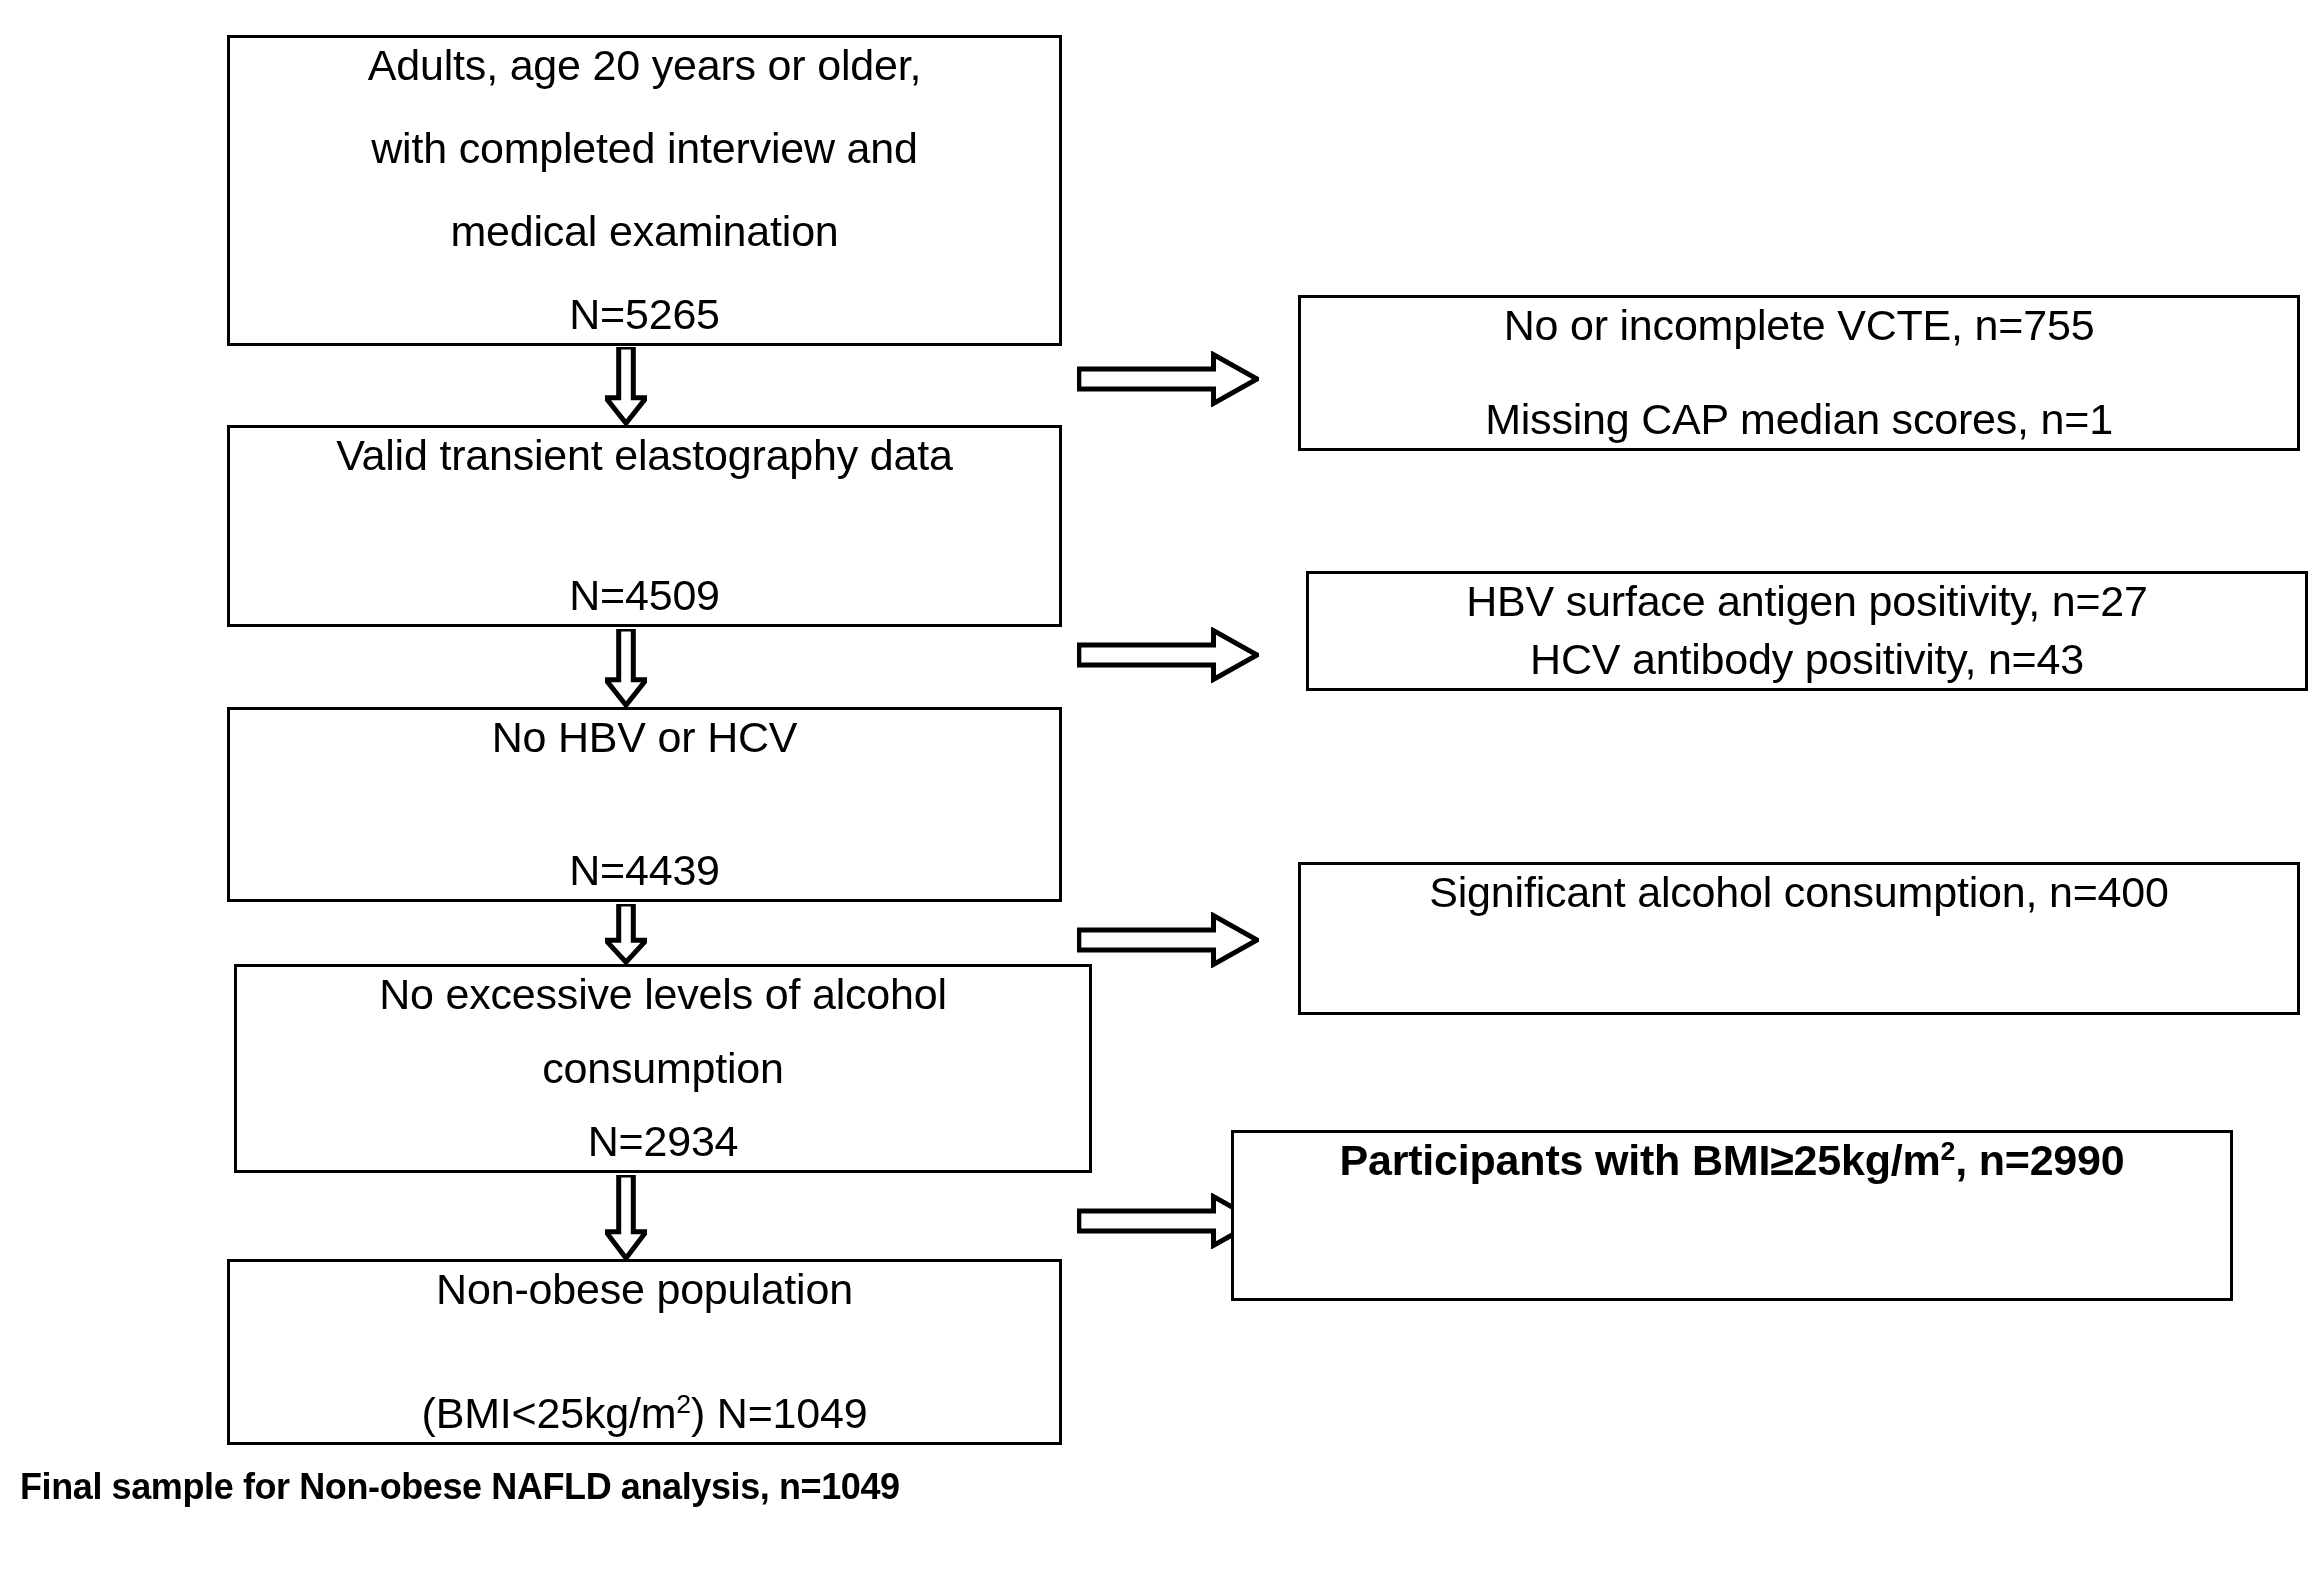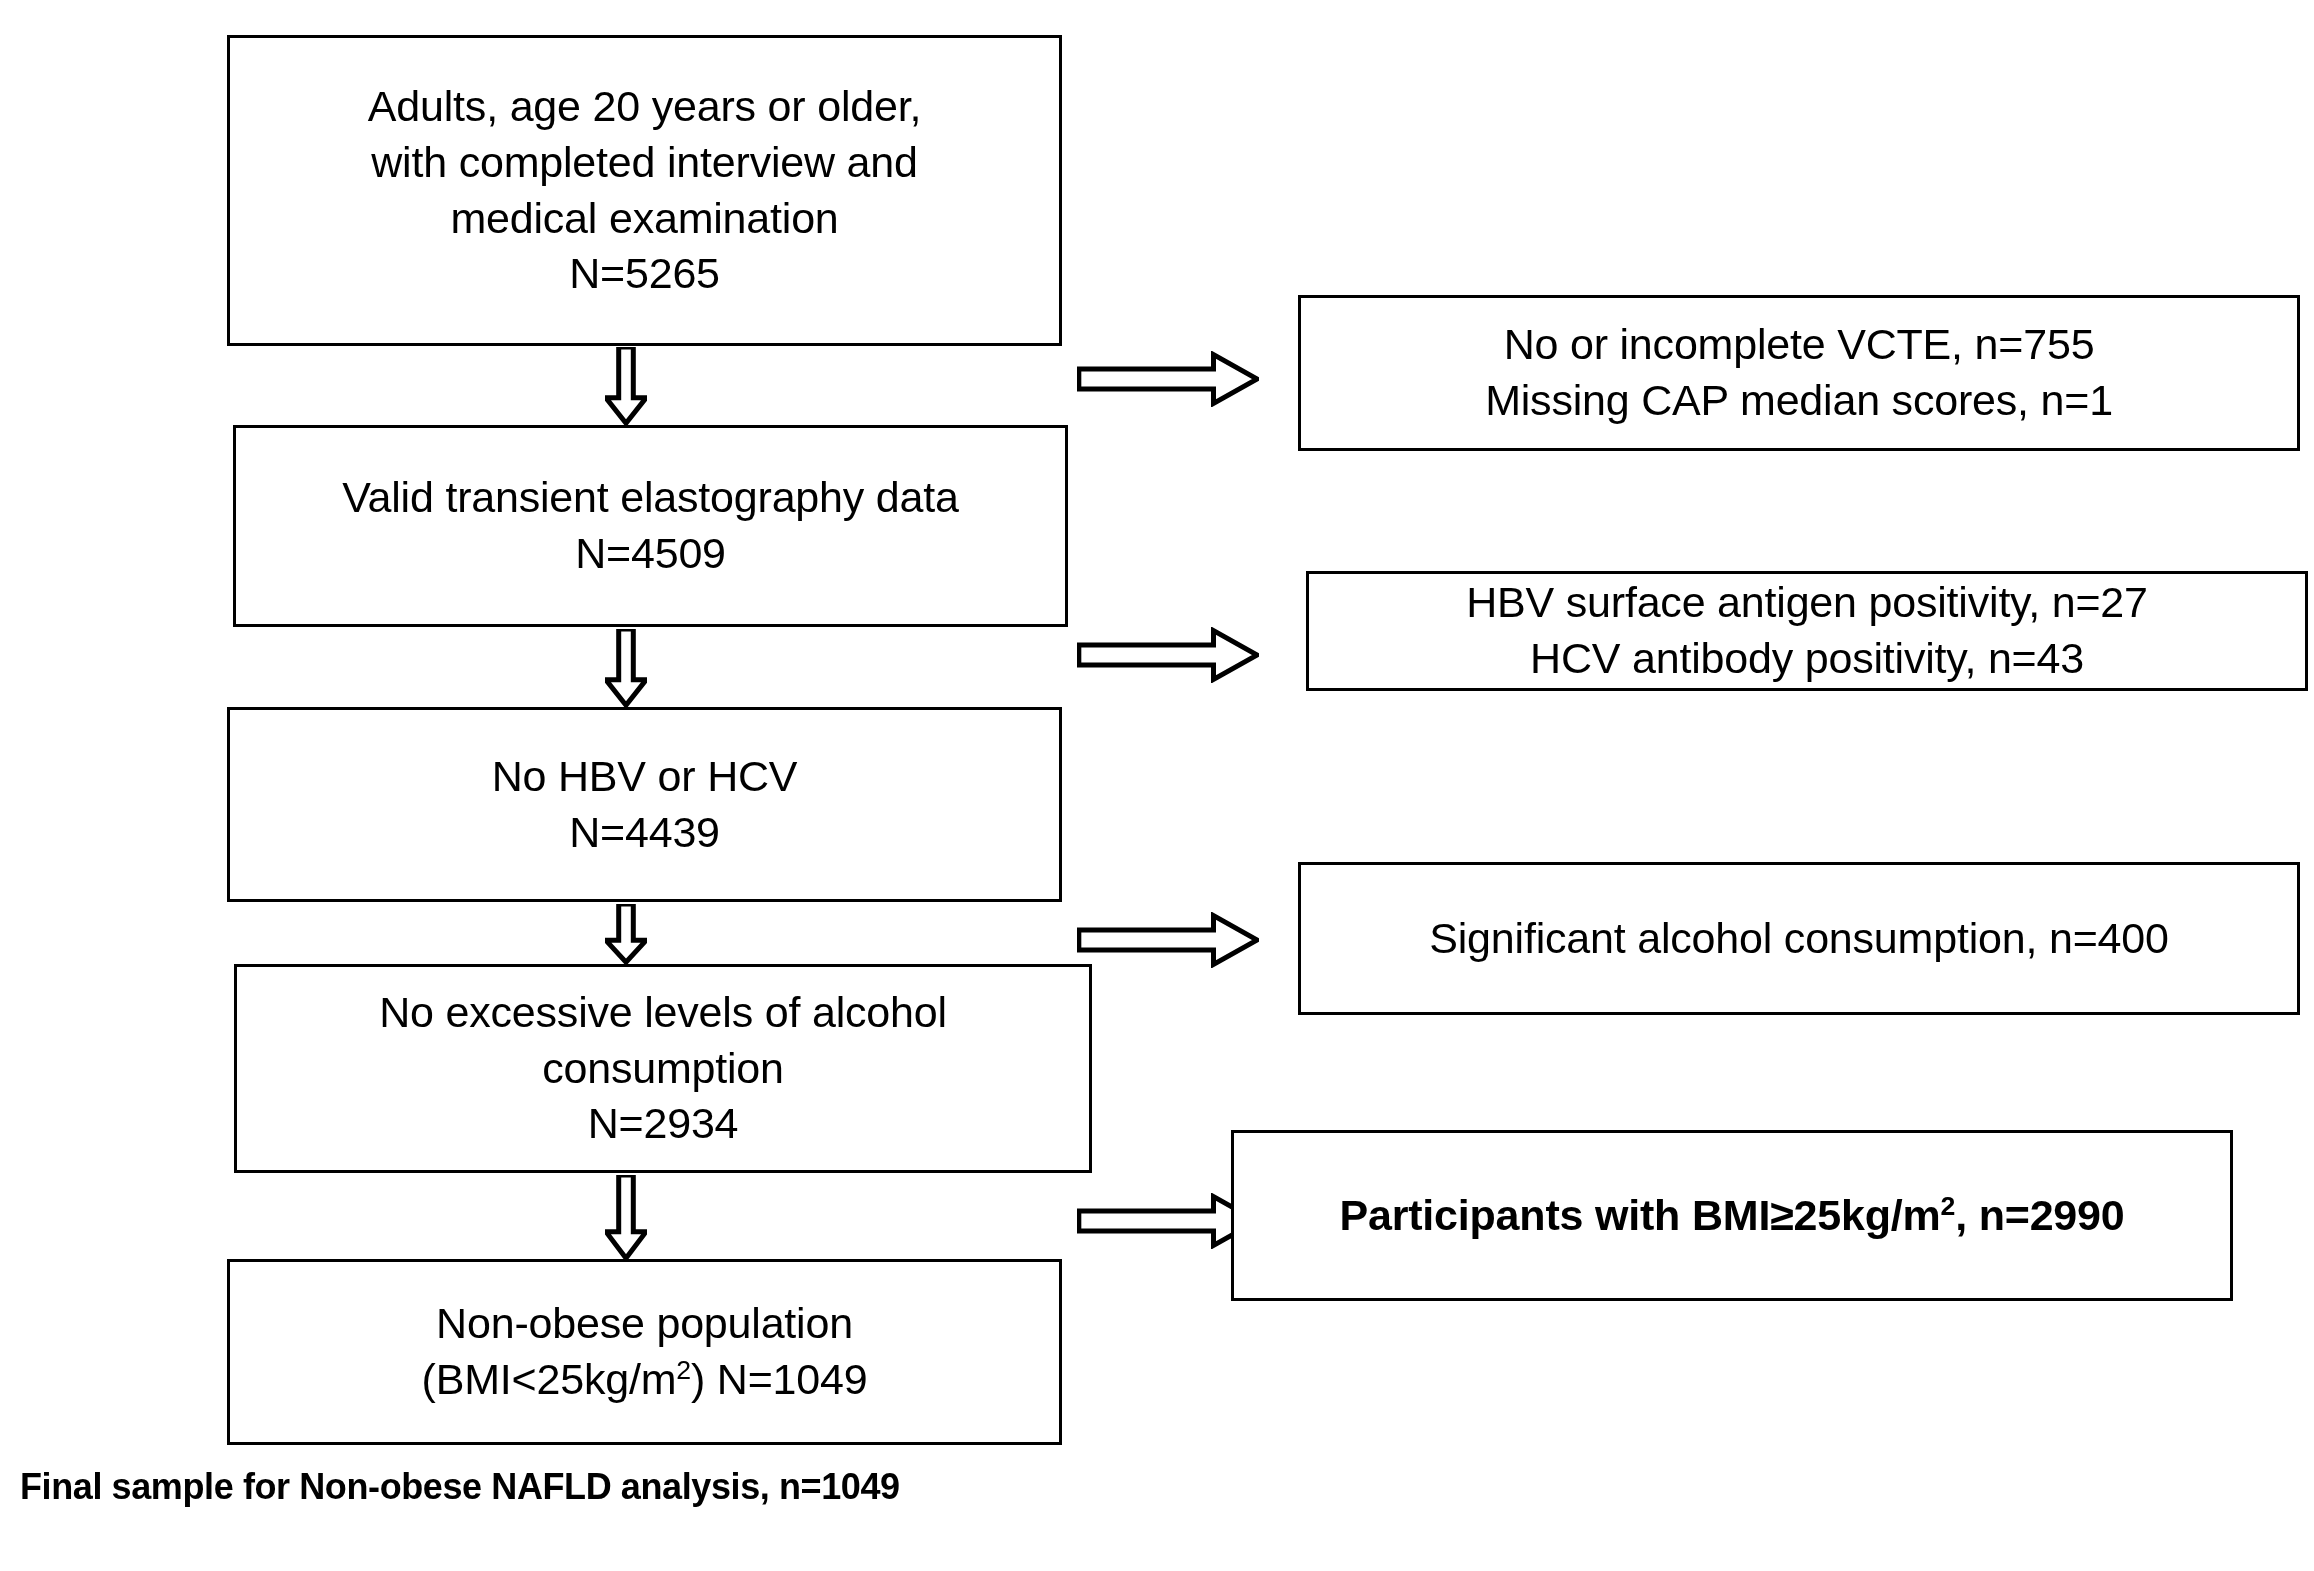--- a/index.html
+++ b/index.html
@@ -22,21 +22,21 @@
 
   
   .flow-box {
     position: absolute;
     box-sizing: border-box;
     border: 3.6px solid #000000;
     background: #ffffff;
     display: flex;
     flex-direction: column;
     align-items: center;
-    justify-content: center;
+    justify-content: space-between;
     text-align: center;
     line-height: 1.30;
     font-weight: 400;
     color: #000000;
     letter-spacing: -0.2px;
   }
   .flow-box .line {
     display: block;
     white-space: nowrap;
   }
@@ -83,21 +83,21 @@
 
 <div id="canvas">
 
   <div class="flow-box box-left" id="box-l1" style="left:227px; top:35px; width:835px; height:311px;">
     <span class="line">Adults, age 20 years or older,</span>
     <span class="line">with completed interview and</span>
     <span class="line">medical examination</span>
     <span class="line">N=5265</span>
   </div>
 
-  <div class="flow-box box-left" id="box-l2" style="left:227px; top:425px; width:835px; height:202px;margin-left:6px;">
+  <div class="flow-box box-left" id="box-l2" style="left:227px; top:425px; width:835px; height:202px;">
     <span class="line">Valid transient elastography data</span>
     <span class="line">N=4509</span>
   </div>
 
   <div class="flow-box box-left" id="box-l3" style="left:227px; top:707px; width:835px; height:195px;">
     <span class="line">No HBV or HCV</span>
     <span class="line">N=4439</span>
   </div>
 
   <div class="flow-box box-left" id="box-l4" style="left:234px; top:964px; width:858px; height:209px;">

